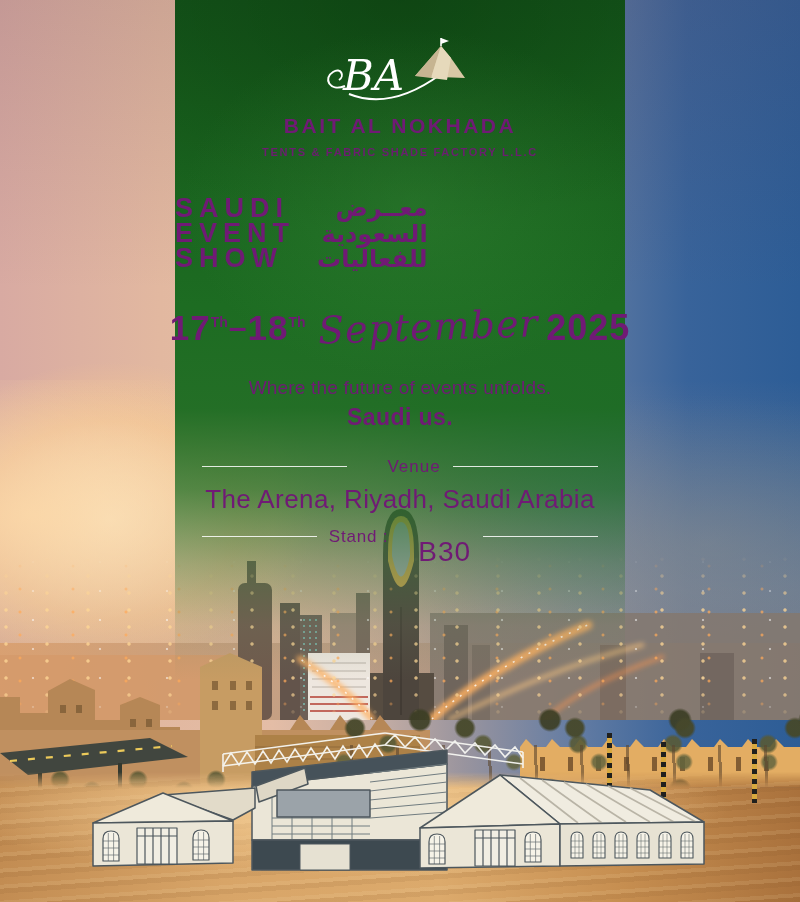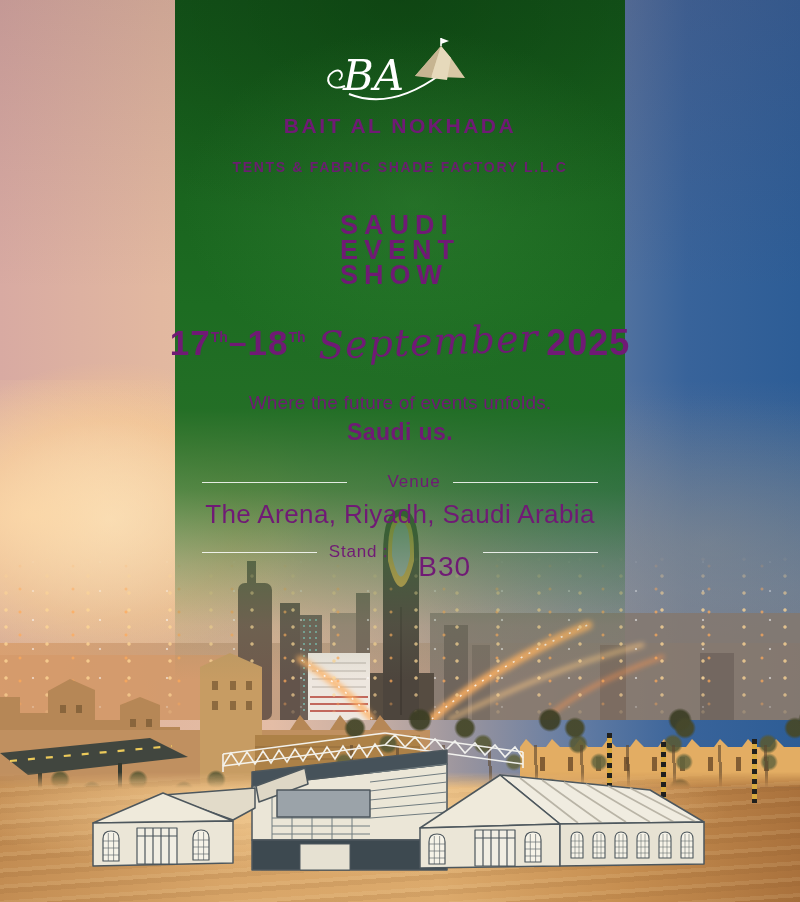--- a/index.html
+++ b/index.html
@@ -74,22 +74,22 @@
   .green-panel{position:absolute;left:175px;top:0;width:450px;height:680px;z-index:8;
     background:
       radial-gradient(ellipse 330px 250px at 53% 30%, rgba(64,145,62,.30), transparent 70%),
       radial-gradient(ellipse 520px 300px at 50% 0%, rgba(0,32,0,.28), transparent 78%),
       linear-gradient(180deg,#14541a 0%,#175d1c 15%,#1a651f 30%,#1d6c22 45%,rgba(29,108,34,.97) 60%,rgba(30,110,36,.75) 72%,rgba(62,118,62,.45) 83%,rgba(104,128,92,.18) 92%,rgba(120,140,100,0) 100%);
   }
   
   .content{position:absolute;left:175px;top:0;width:450px;z-index:9;color:#701a75;text-align:center;}
   .logo{margin-top:34px;}
   .brand-name{font-size:21px;font-weight:bold;letter-spacing:2.5px;margin-top:2px;}
-  .brand-sub{font-size:14px;font-weight:bold;letter-spacing:1.7px;margin-top:21px;opacity:.95;}
-  .title-row{margin-top:38px;display:flex;justify-content:center;align-items:flex-start;gap:22px;}
+  .brand-sub{font-size:11px;font-weight:bold;letter-spacing:1.7px;margin-top:8px;opacity:.95;}
+  .title-row{margin-top:38px;display:flex;align-items:flex-start;gap:22px;}
   .title-en{text-align:left;font-weight:bold;font-size:27px;line-height:25px;letter-spacing:6px;}
   .title-ar{direction:rtl;text-align:right;font-weight:bold;font-size:24px;line-height:25.5px;font-family:"DejaVu Sans",sans-serif;}
   .date-row{margin-top:32px;display:flex;justify-content:center;align-items:baseline;}
   .date-num{font-size:35px;font-weight:bold;letter-spacing:1px;}
   .date-sup{font-size:14px;font-weight:bold;position:relative;top:-13px;}
   .date-dash{font-size:32px;font-weight:bold;position:relative;top:-2px;margin:0 1px;}
   .date-month{font-family:"DejaVu Serif",serif;font-style:italic;font-weight:400;font-size:38px;margin:0 8px 0 12px;letter-spacing:1px;transform:rotate(-2deg);}
   .date-year{font-size:36px;font-weight:bold;letter-spacing:1px;}
   .tagline{margin-top:28px;font-size:19px;font-weight:400;letter-spacing:.2px;}
   .cta{margin-top:5px;font-size:23px;font-weight:bold;letter-spacing:.4px;}
@@ -362,20 +362,25 @@
       <div class="brand-name">BAIT AL NOKHADA</div>
       <div class="brand-sub">TENTS &amp; FABRIC SHADE FACTORY L.L.C</div>
     </div>
 
     <div class="title-row">
       <div class="title-en">
         <div>SAUDI</div>
         <div>EVENT</div>
         <div>SHOW</div>
       </div>
+      <div class="title-ar">
+        <div>معــرض</div>
+        <div>السعودية</div>
+        <div>للفعاليات</div>
+      </div>
     </div>
 
     <div class="date-row">
       <span class="date-num">17</span>
       <span class="date-sup">Th</span>
       <span class="date-dash">–</span>
       <span class="date-num">18</span>
       <span class="date-sup">Th</span>
       <span class="date-month">September</span>
       <span class="date-year">2025</span>

